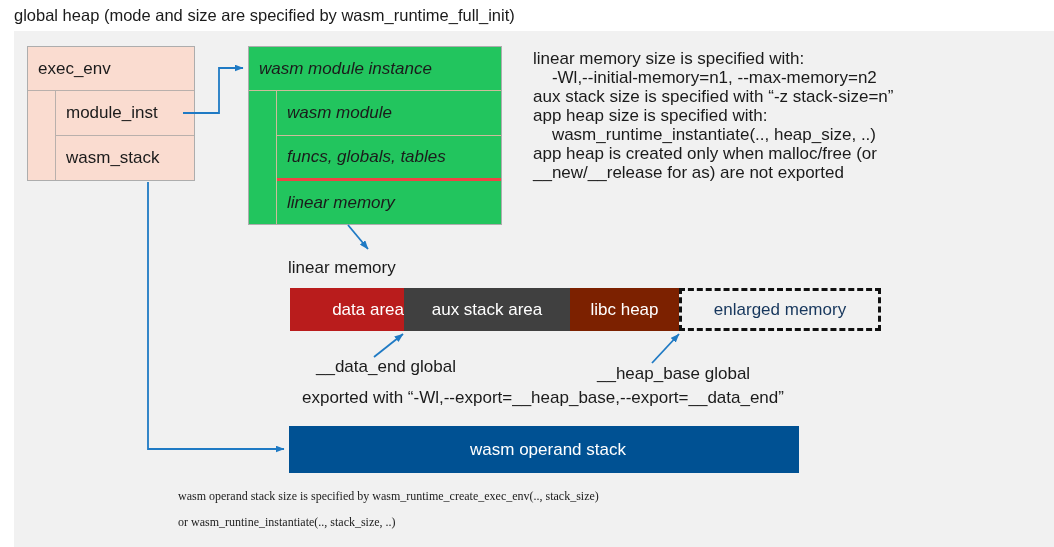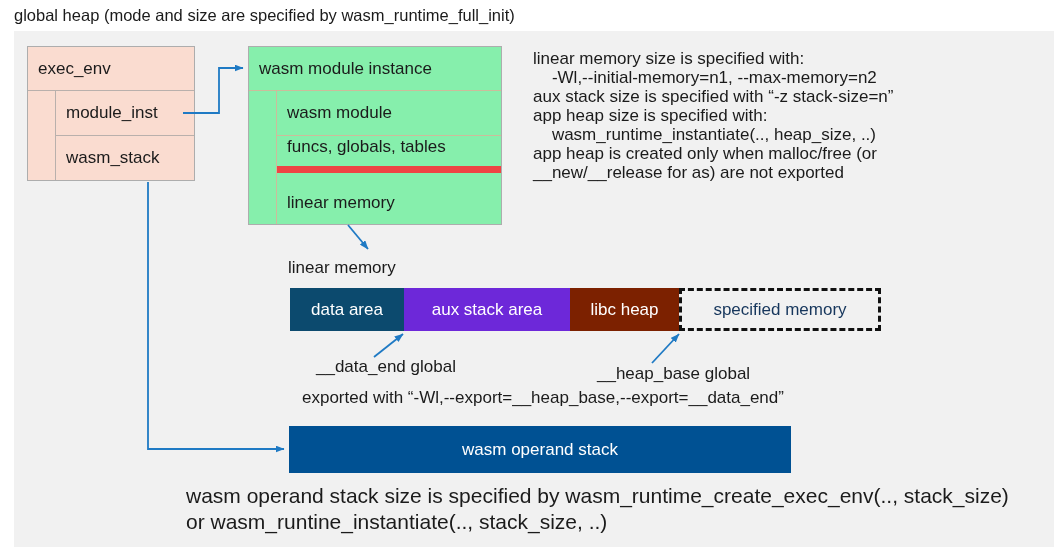--- a/index.html
+++ b/index.html
@@ -121,21 +121,21 @@
     box-sizing: border-box;
   }
   .mi-sub {
     position: absolute;
     left: 28px;
     width: 224px;
     height: 45px;
     box-sizing: border-box;
   }
   #mi-wasm-module { top: 44px; border-bottom: 1px solid #cdbc9b; }
-  #mi-funcs       { top: 81px; border-bottom: 7px solid #ef4444; }
+  #mi-funcs       { top: 89px; border-bottom: 3px solid #ef4444; }
   #mi-linear-mem  { top: 134px; height: 43px; }
 
   
   #right-note {
     left: 533px;
     top: 49px;
     width: 505px;
     font-size: 17px;
     line-height: 19px;
     color: #1b1b1b;
@@ -195,31 +195,33 @@
     top: 426px;
     width: 502px;
     height: 47px;
     background: #005193;
     display: flex;
     align-items: center;
     justify-content: center;
     color: #ffffff;
     font-size: 17px;
     white-space: nowrap;
+    padding-left: 8px;
   }
 
   
   #bottom-note {
-    left: 186px;
+    left: 178px;
     top: 483px;
     width: 860px;
-    font-size: 21px;
+    font-size: 12px;
     line-height: 26px;
     color: #1b1b1b;
     white-space: pre;
+    font-family: Liberation Serif, serif;
   }
 
   
   #connectors {
     left: 0; top: 0;
     width: 1054px; height: 547px;
     pointer-events: none;
   }
 </style>
 </head>
@@ -237,21 +239,21 @@
     </div>
     <div id="exec-env-indent"></div>
     <div class="row" id="exec-env-module-inst">
       <span class="row-label">module_inst</span>
     </div>
     <div class="row" id="exec-env-wasm-stack">
       <span class="row-label">wasm_stack</span>
     </div>
   </div>
 
-  <div class="abs box" id="module-instance" style="background: #86efac;">
+  <div class="abs box" id="module-instance" style="background: #22c55e; font-style: italic;">
     <div class="row" id="mi-header">
       <span class="row-label">wasm module instance</span>
     </div>
     <div id="mi-indent"></div>
     <div class="row mi-sub" id="mi-wasm-module">
       <span class="row-label">wasm module</span>
     </div>
     <div class="row mi-sub" id="mi-funcs">
       <span class="row-label">funcs, globals, tables</span>
     </div>
@@ -264,31 +266,31 @@
     -Wl,--initial-memory=n1, --max-memory=n2
 aux stack size is specified with “-z stack-size=n”
 app heap size is specified with:
     wasm_runtime_instantiate(.., heap_size, ..)
 app heap is created only when malloc/free (or
 __new/__release for as) are not exported</div>
 
   <div class="abs" id="linear-mem-label">linear memory</div>
 
   <div class="abs" id="mem-bar">
-    <div class="mem-seg" id="seg-data-area" style="background: #0c4a6e;">
+    <div class="mem-seg" id="seg-data-area" style="background: #b91c1c; justify-content: flex-end;">
       <span>data area</span>
     </div>
-    <div class="mem-seg" id="seg-aux-stack" style="background: #6d28d9;">
+    <div class="mem-seg" id="seg-aux-stack" style="background: #404040;">
       <span>aux stack area</span>
     </div>
     <div class="mem-seg" id="seg-libc-heap" style="background: rgb(124, 33, 0);">
       <span>libc heap</span>
     </div>
     <div class="mem-seg" id="seg-enlarged" style="background: rgb(241, 241, 241);">
-      <span>specified memory</span>
+      <span>enlarged memory</span>
     </div>
   </div>
 
   <div class="abs anno" id="anno-heap-base">__heap_base global</div>
   <div class="abs anno" id="anno-data-end">__data_end global</div>
   <div class="abs anno" id="anno-exported">exported with “-Wl,--export=__heap_base,--export=__data_end”</div>
 
   <div class="abs" id="operand-stack" style="background: rgb(0, 81, 147);">
     <span>wasm operand stack</span>
   </div>

